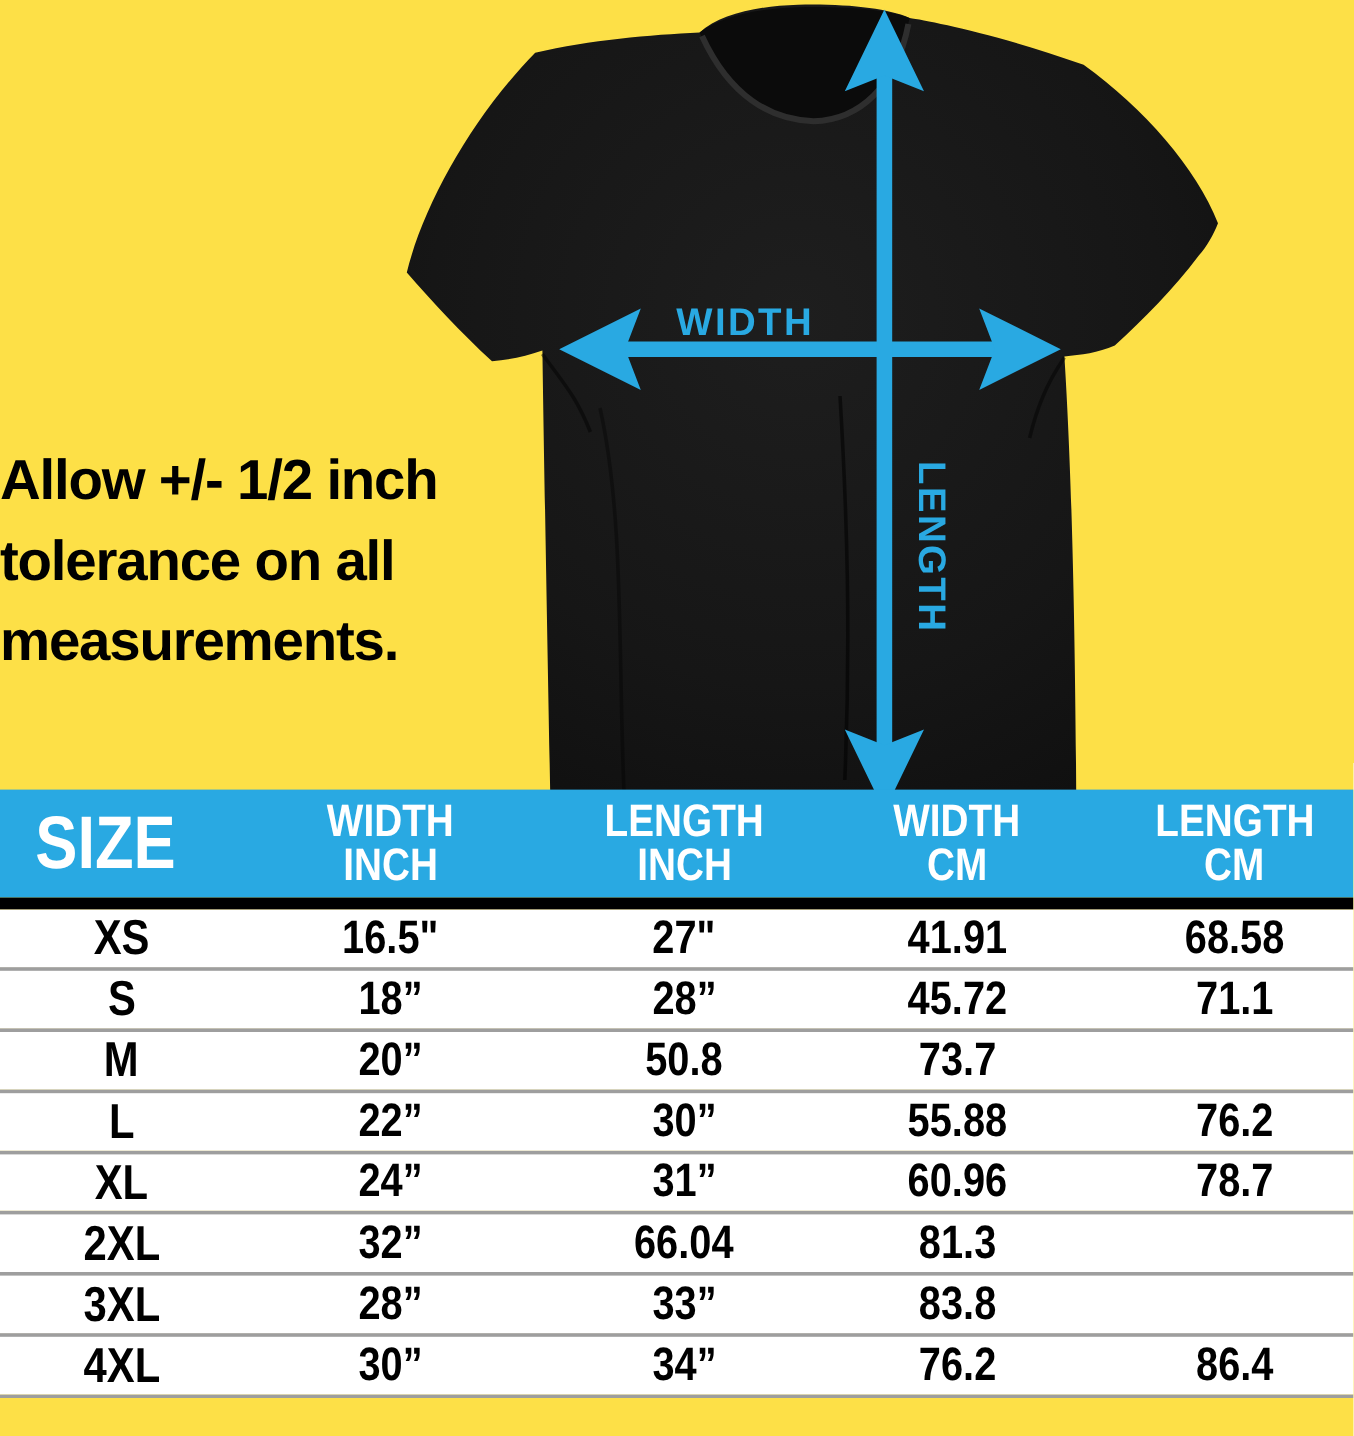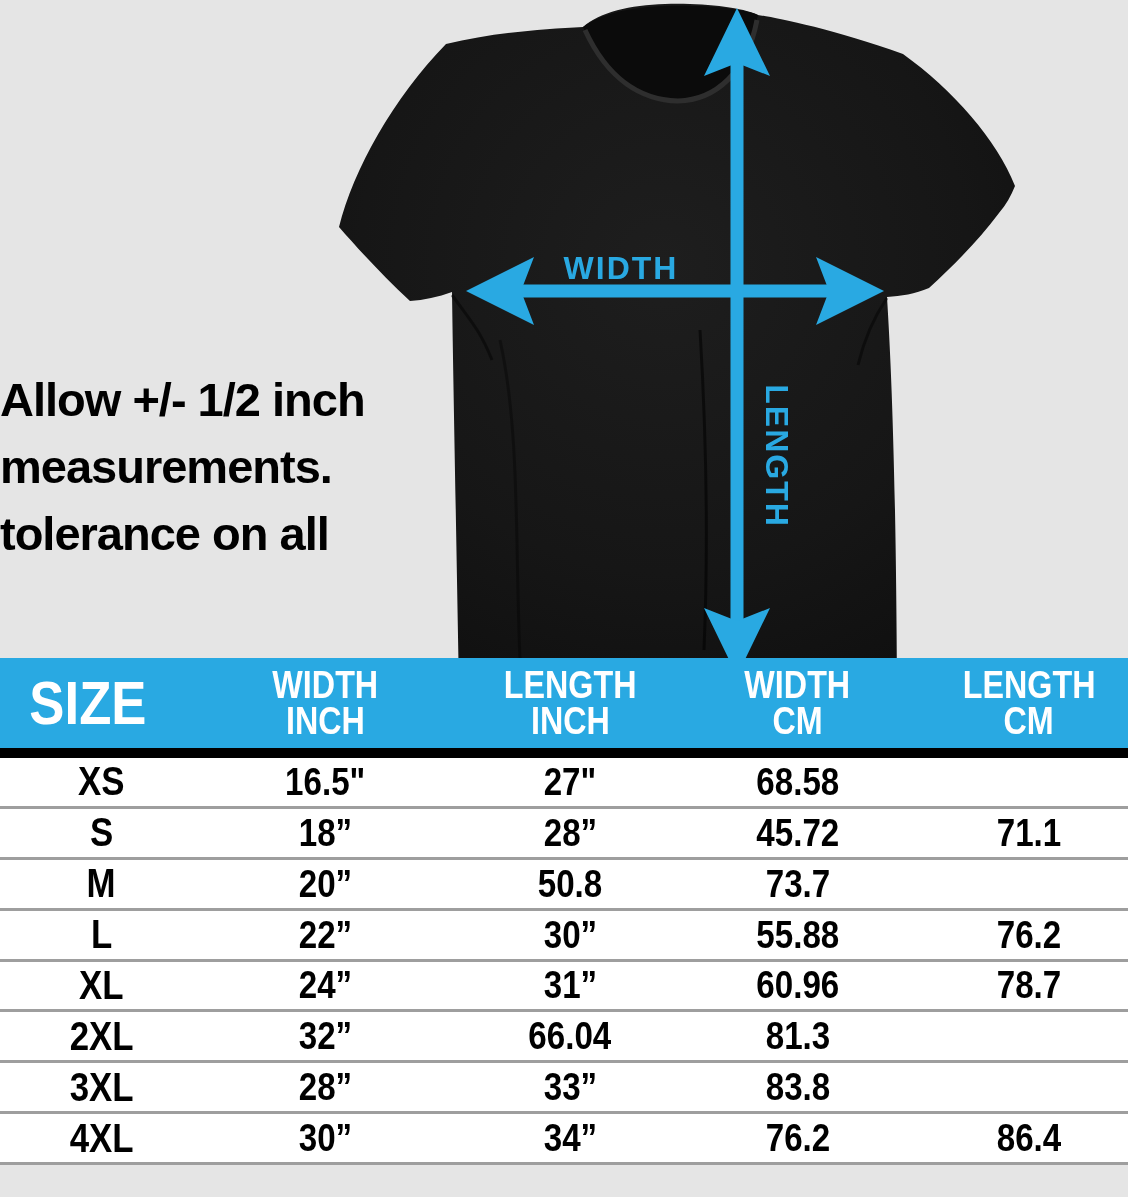--- a/index.html
+++ b/index.html
@@ -2,21 +2,21 @@
 <html><head>
 <meta charset="utf-8">
 <style>
   * { margin: 0; padding: 0; box-sizing: border-box; }
   html, body { background: #ffffff; }
   body { font-family: "Liberation Sans", sans-serif; }
   .page {
     position: relative;
     width: 1128px;
     height: 1197px;
-    background: #e5e5e5;
+    background: #fde047;
     overflow: hidden;
     padding-left: 44px;
   }
   .shirt-wrap {
     position: absolute;
     left: 0; top: 0;
     width: 1128px; height: 690px;
   }
   .note {
     position: absolute;
@@ -134,39 +134,40 @@
         <polygon points="737,676 704,608 737,621 770,608" fill="#29A9E2"></polygon>
       </g>
 
       <text x="621" y="279" text-anchor="middle" font-family="Liberation Sans, sans-serif" font-weight="bold" font-size="32" letter-spacing="2" fill="#29A9E2">WIDTH</text>
       <text transform="translate(766 456) rotate(90)" text-anchor="middle" font-family="Liberation Sans, sans-serif" font-weight="bold" font-size="32" letter-spacing="2" fill="#29A9E2">LENGTH</text>
     </svg>
   </div>
 
   <div class="note">
     <div>Allow +/- 1/2 inch</div>
+    <div>tolerance on all</div>
     <div>measurements.</div>
-    <div>tolerance on all</div>
   </div>
 
   <div class="size-table">
     <div class="thead">
       <div class="th size-col"><span class="cond">SIZE</span></div>
       <div class="th"><span class="cond">WIDTH</span><br><span class="cond">INCH</span></div>
       <div class="th"><span class="cond">LENGTH</span><br><span class="cond">INCH</span></div>
       <div class="th"><span class="cond">WIDTH</span><br><span class="cond">CM</span></div>
       <div class="th"><span class="cond">LENGTH</span><br><span class="cond">CM</span></div>
     </div>
     <div class="black-bar"></div>
     <div class="rows">
 
       <div class="row">
         <div class="td size-cell"><span class="cond">XS</span></div>
         <div class="td"><span class="cond">16.5"</span></div>
         <div class="td"><span class="cond">27"</span></div>
+        <div class="td"><span class="cond">41.91</span></div>
         <div class="td"><span class="cond">68.58</span></div>
       </div>
 
       <div class="row">
         <div class="td size-cell"><span class="cond">S</span></div>
         <div class="td"><span class="cond">18”</span></div>
         <div class="td"><span class="cond">28”</span></div>
         <div class="td"><span class="cond">45.72</span></div>
         <div class="td"><span class="cond">71.1</span></div>
       </div>

